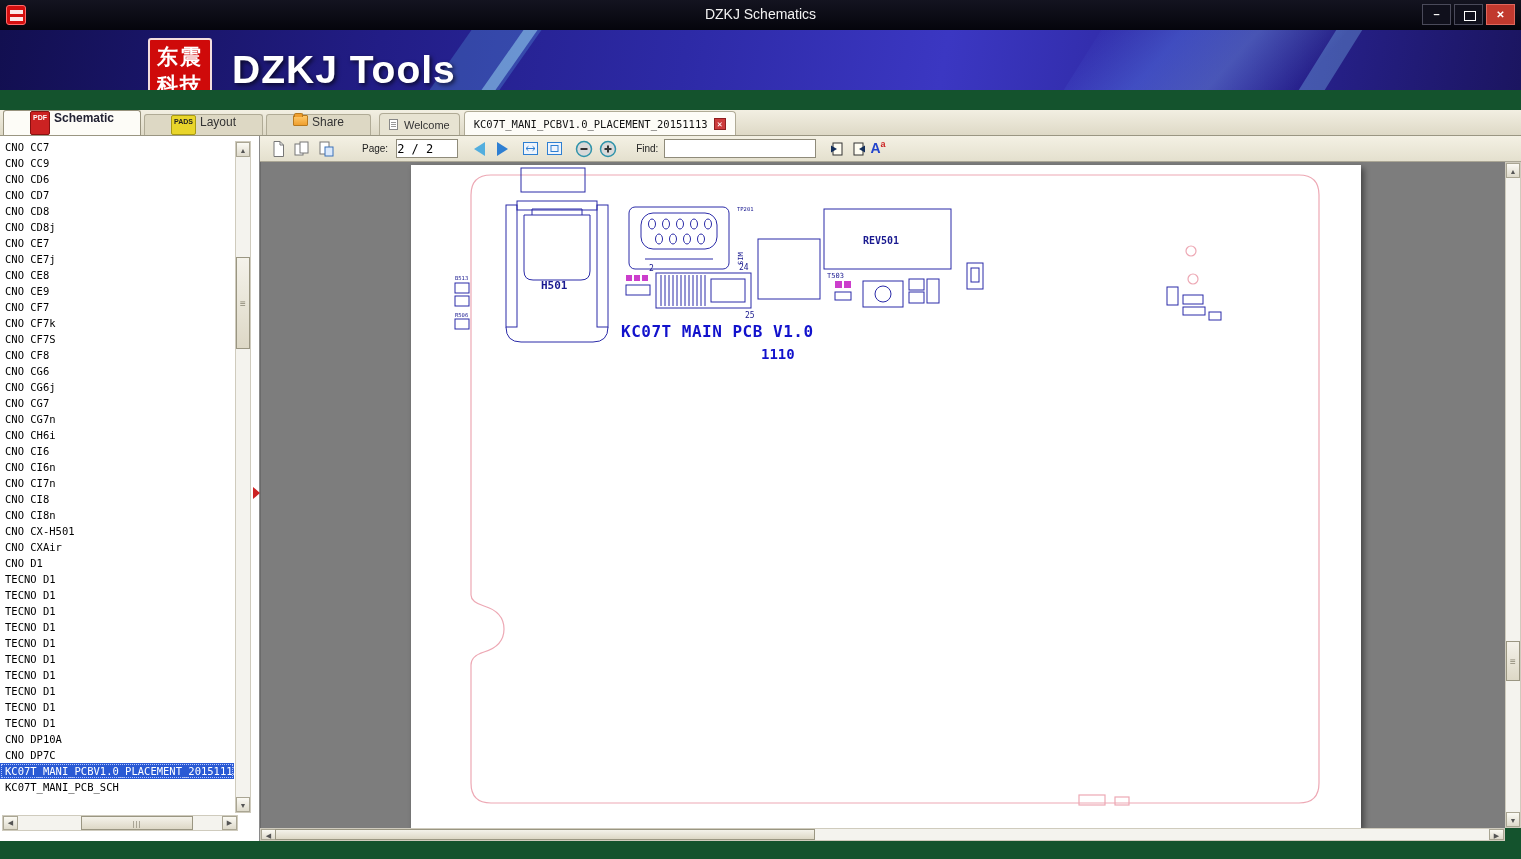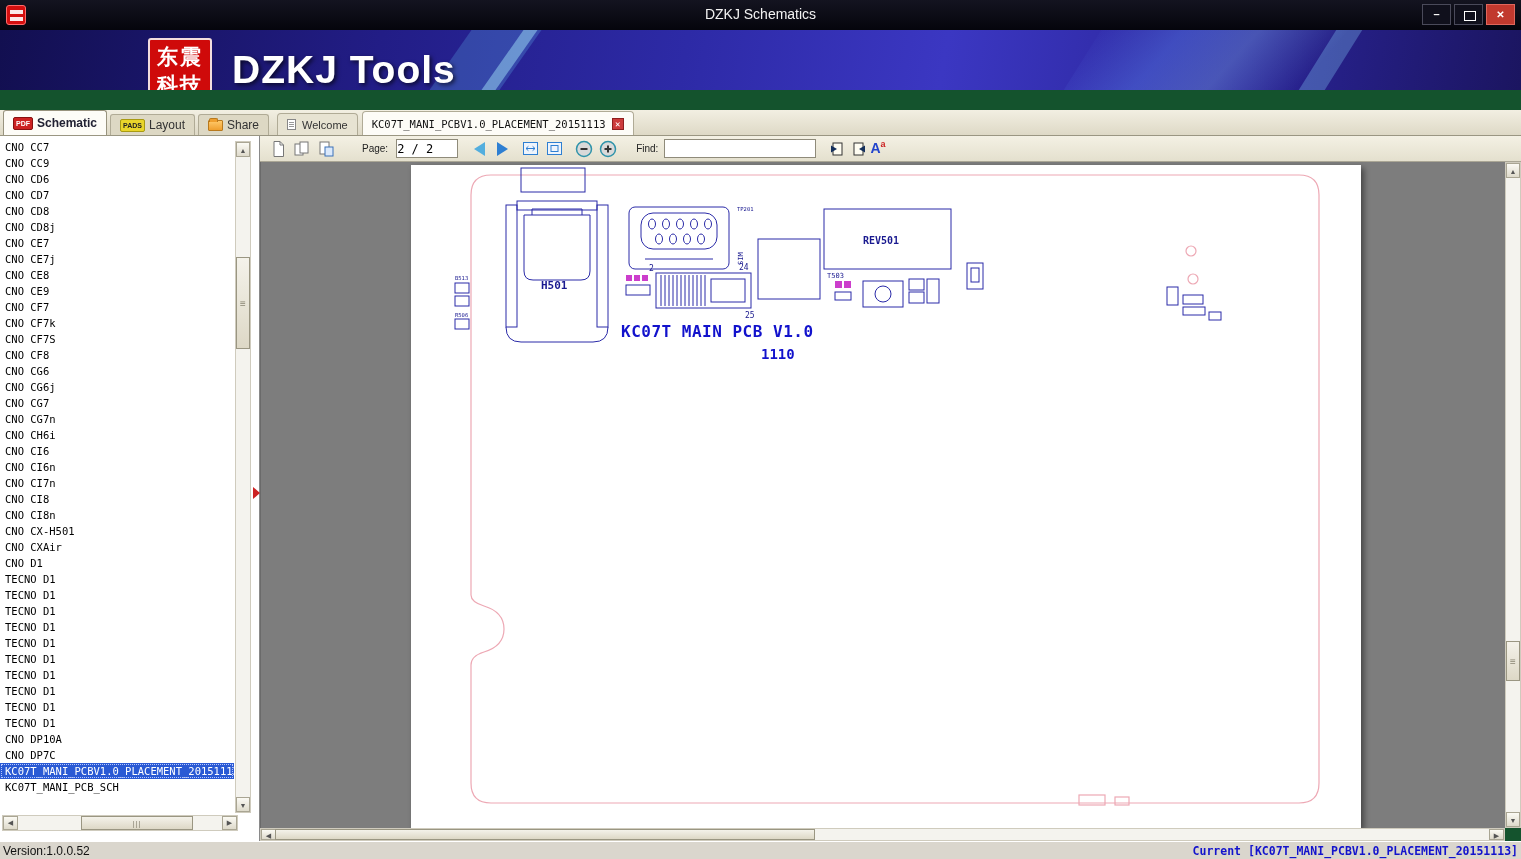--- a/index.html
+++ b/index.html
@@ -28,21 +28,21 @@
   .banner .streak2{position:absolute;top:-25px;left:1070px;width:260px;height:150px;
     background:linear-gradient(105deg,transparent,rgba(90,130,235,.40) 30%,rgba(150,210,255,.28) 55%,transparent 85%);transform:skewX(-32deg)}
   .banner .streak3{position:absolute;top:-25px;left:1305px;width:26px;height:150px;background:rgba(140,215,255,.30);transform:skewX(-32deg)}
   .logo{position:absolute;left:148px;top:8px;width:64px;height:64px;background:#cf0a0a;border:2px solid #f3dede;border-radius:3px;
     color:#fff;font-weight:bold;font-size:21px;line-height:28px;text-align:center;padding-top:3px;letter-spacing:2px}
   .brand{position:absolute;left:232px;top:18px;font-size:39px;font-weight:bold;color:#fff;letter-spacing:1px;text-shadow:2px 2px 4px rgba(0,0,0,.65)}
   .tagline{position:absolute;left:800px;top:50px;font-size:27px;color:#f2f2ff;text-shadow:1px 2px 3px rgba(0,0,0,.55)}
 
   
   .tabbar{position:absolute;left:0;top:110px;width:100%;height:26px;background:linear-gradient(#f2efe2,#ded9c6);border-bottom:1px solid #9a9682;display:flex;align-items:flex-end}
-  .tab{display:flex;align-items:center;gap:4px;height:21px;margin-top:4px;padding:0 9px;font-size:12px;color:#333;
+  .tab{display:flex;gap:4px;height:21px;margin-top:4px;padding:0 26px;font-size:12px;color:#333;
     background:#ddd8c4;border:1px solid #b0ab96;border-bottom:none;border-radius:3px 3px 0 0;margin-left:3px;cursor:pointer;white-space:nowrap}
   .tab.active{height:25px;background:#fdfcf7;border-color:#98937e;font-weight:bold;color:#223}
   .badge{display:inline-block;font-size:7px;font-weight:bold;padding:2px 2px;border-radius:2px;line-height:1}
   .badge.pdf{background:#cc2222;color:#fff;border:1px solid #881111}
   .badge.pads{background:#e9d52b;color:#222;border:1px solid #a89a12}
   .folder-ic{display:inline-block;width:15px;height:11px;background:linear-gradient(#ffc96a,#ef9f2e);border:1px solid #b8791d;border-radius:1px;position:relative}
   .folder-ic::before{content:"";position:absolute;left:0;top:-3px;width:7px;height:3px;background:#ef9f2e;border:1px solid #b8791d;border-bottom:none;border-radius:2px 2px 0 0}
   .doctab{display:flex;align-items:center;gap:6px;height:22px;margin-top:3px;margin-left:4px;padding:0 9px;font-size:11px;color:#333;
     background:#e7e3d2;border:1px solid #b0ab96;border-bottom:none;border-radius:4px 4px 0 0;cursor:pointer;white-space:nowrap}
   .doctab.active{background:#fdfcf7;height:24px;font-family:"DejaVu Sans Mono",monospace;font-size:10.5px;color:#111}
@@ -432,18 +432,14 @@
     <div class="arrow up"></div>
     <div class="thumb grip-v"></div>
     <div class="arrow down"></div>
   </div>
   <div class="sb horz hscroll-main">
     <div class="arrow left"></div>
     <div class="thumb"></div>
     <div class="arrow right"></div>
   </div>
 
-  <div class="statusbar">
-    <span class="status-version">Version:1.0.0.52</span>
-    <span class="status-current">Current [KC07T_MANI_PCBV1.0_PLACEMENT_20151113]</span>
-  </div>
 
 </div>
 
 </body></html>

